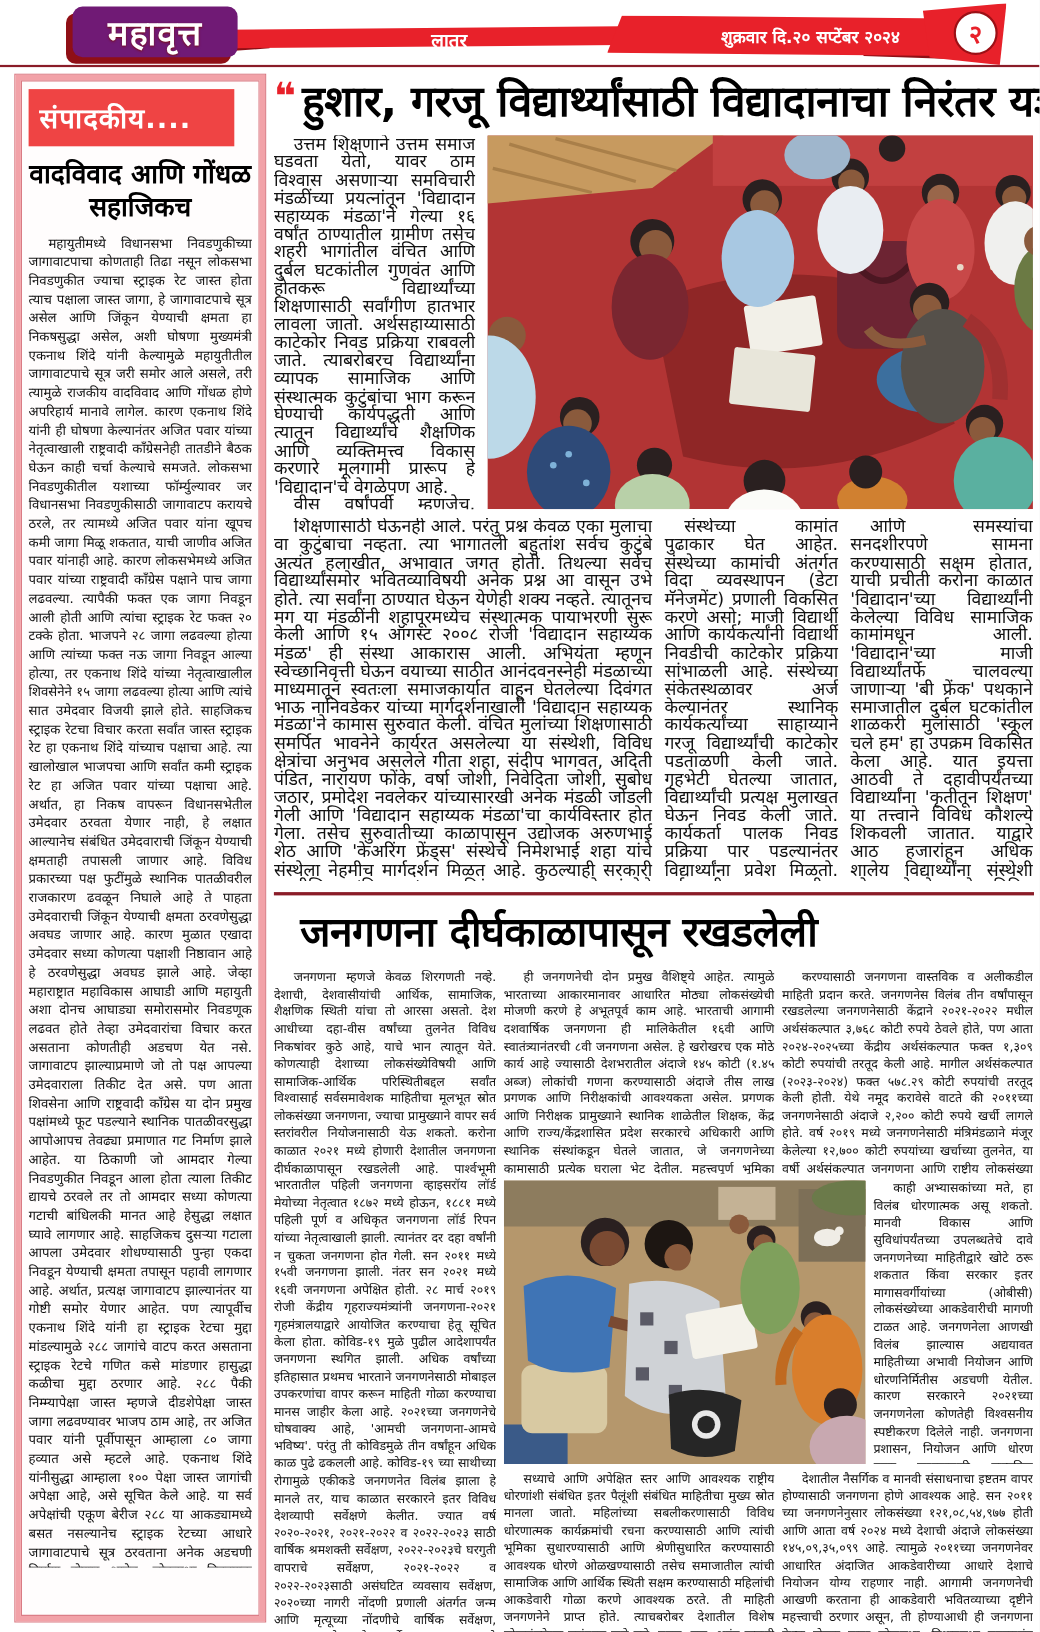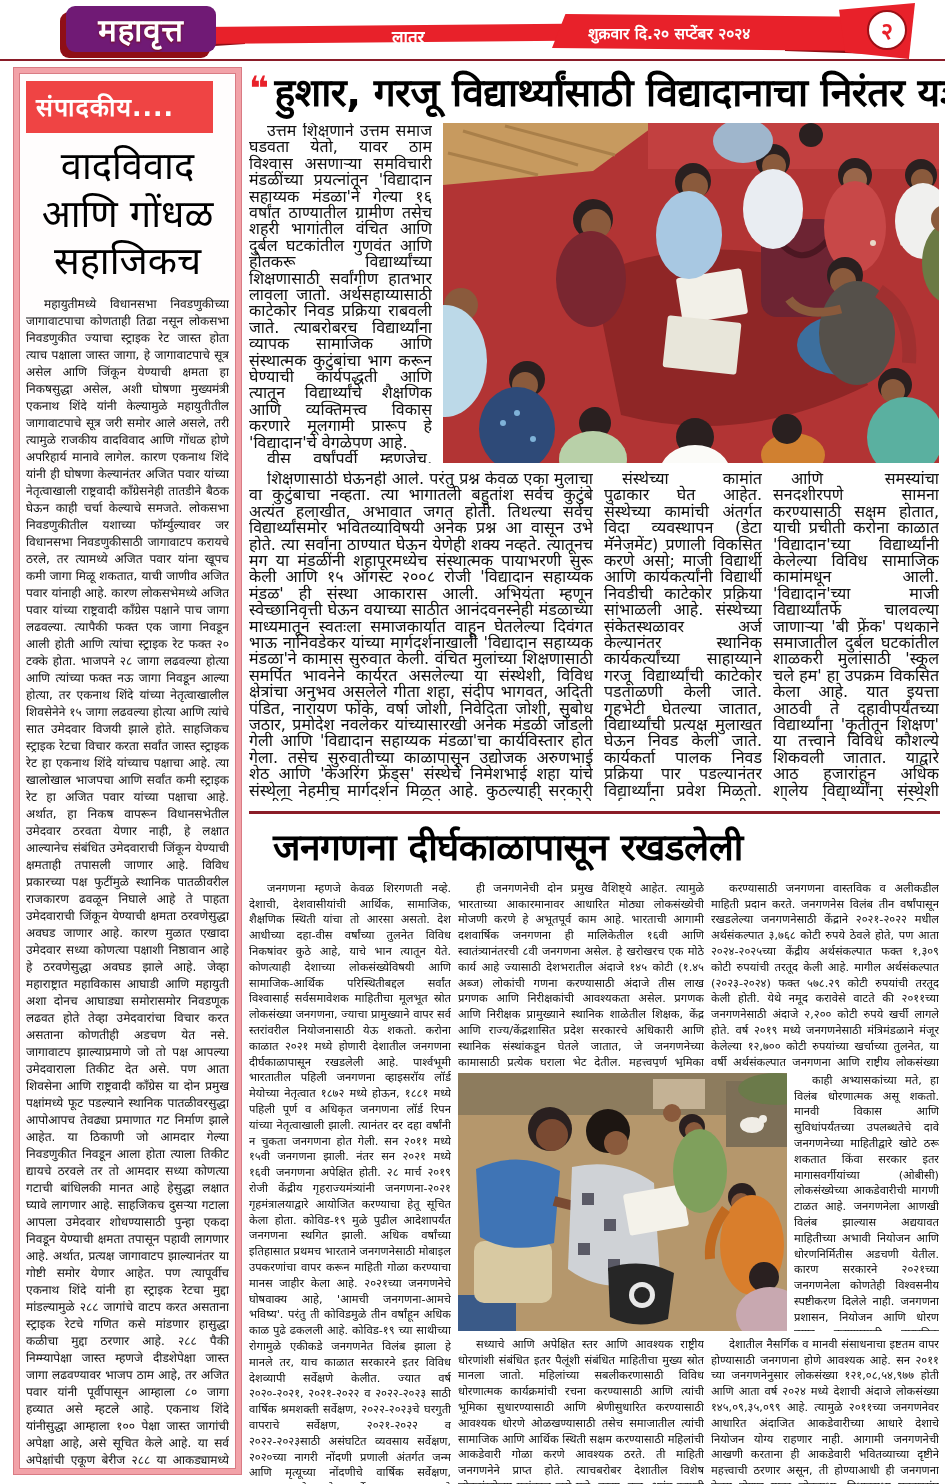--- a/index.html
+++ b/index.html
@@ -12,35 +12,35 @@
   .masthead::after{content:"";position:absolute;left:0;right:0;bottom:1px;height:2px;background:#8a1c28}
   .ribbon-main{position:absolute;left:200px;right:55px;top:24px;height:17px;background:#e8212a;transform:skewY(-.5deg)}
   .ribbon-wide{position:absolute;left:552px;width:336px;top:14px;height:37px;background:#e8212a;
                clip-path:polygon(4% 0,100% 8%,96% 100%,0 92%)}
   .ribbon-dark1{position:absolute;left:185px;top:38px;width:60px;height:8px;background:#8f0f16;transform:skewY(-4deg)}
   .ribbon-dark2{position:absolute;right:40px;top:44px;width:120px;height:9px;background:#8f0f16;transform:skewY(2deg)}
   .brand-box{position:absolute;left:66px;top:6px;width:150px;height:46px;background:#701a75;border-radius:9px;
              box-shadow:-6px 6px 0 0 #8f0f16;display:flex;align-items:center;justify-content:center}
   .brand-box span{color:#fff;font-size:31px;font-weight:800;letter-spacing:1px;text-shadow:0 1px 2px #7a0c12}
   .edition{position:absolute;left:392px;top:25px;width:100px;text-align:left;color:#fff;font-weight:700;font-size:17px}
-  .dateline{position:absolute;left:588px;top:22px;width:230px;text-align:left;color:#fff;font-weight:700;font-size:15.5px}
+  .dateline{position:absolute;left:588px;top:22px;width:230px;text-align:right;color:#fff;font-weight:700;font-size:15.5px}
   .flag{position:absolute;right:30px;top:3px;width:76px;height:56px;background:#e8212a;
         clip-path:polygon(0 12%,100% 0,92% 100%,8% 88%)}
   .pagenum-circle{position:absolute;right:38px;top:10px;width:40px;height:40px;border-radius:50%;
         background:#fff;border:2px solid #9c1016;display:flex;align-items:center;justify-content:center}
   .pagenum-circle span{color:#e8212a;font-size:23px;font-weight:800}
 
   
   .content{display:flex;gap:8px;padding:6px 5px 8px 14px}
   
   .editorial{width:227px;height:1406px;border:5px solid #f2a2a8;box-shadow:inset 0 0 0 1px #d97b84,0 0 0 1px #d97b84;
              background:#fffdfd;padding:8px 7px;overflow:hidden}
   .ed-kicker{background:#ef4444;color:#fff;font-weight:800;font-size:25px;padding:8px 10px 10px;width:92%;
              letter-spacing:1px;margin-bottom:10px}
-  .ed-headline{font-size:38px;line-height:1.25;font-weight:400;text-align:center;color:#000;margin:4px 0 10px}
+  .ed-headline{font-size:24px;line-height:1.25;font-weight:700;text-align:center;color:#000;margin:4px 0 10px}
   .bt{font-size:12px;line-height:17px;overflow:hidden}
   .bt p{text-align:justify;text-indent:18px;margin:0}
   .ed-body{height:1212px}
 
   
   .articles{flex:1;min-width:0}
   .a1-headline{font-size:39px;line-height:1.1;font-weight:800;color:#000;margin:2px 0 8px;letter-spacing:-.5px;white-space:nowrap}
   .quote-mark{color:#e8212a;font-size:34px;font-weight:800;margin-right:6px;vertical-align:6px}
   .a1-grid{display:grid;grid-template-columns:183px 150px 158px 166px;grid-template-rows:340px auto;column-gap:11px;row-gap:8px}
   .a1-colleft{grid-column:1;grid-row:1;height:340px}

